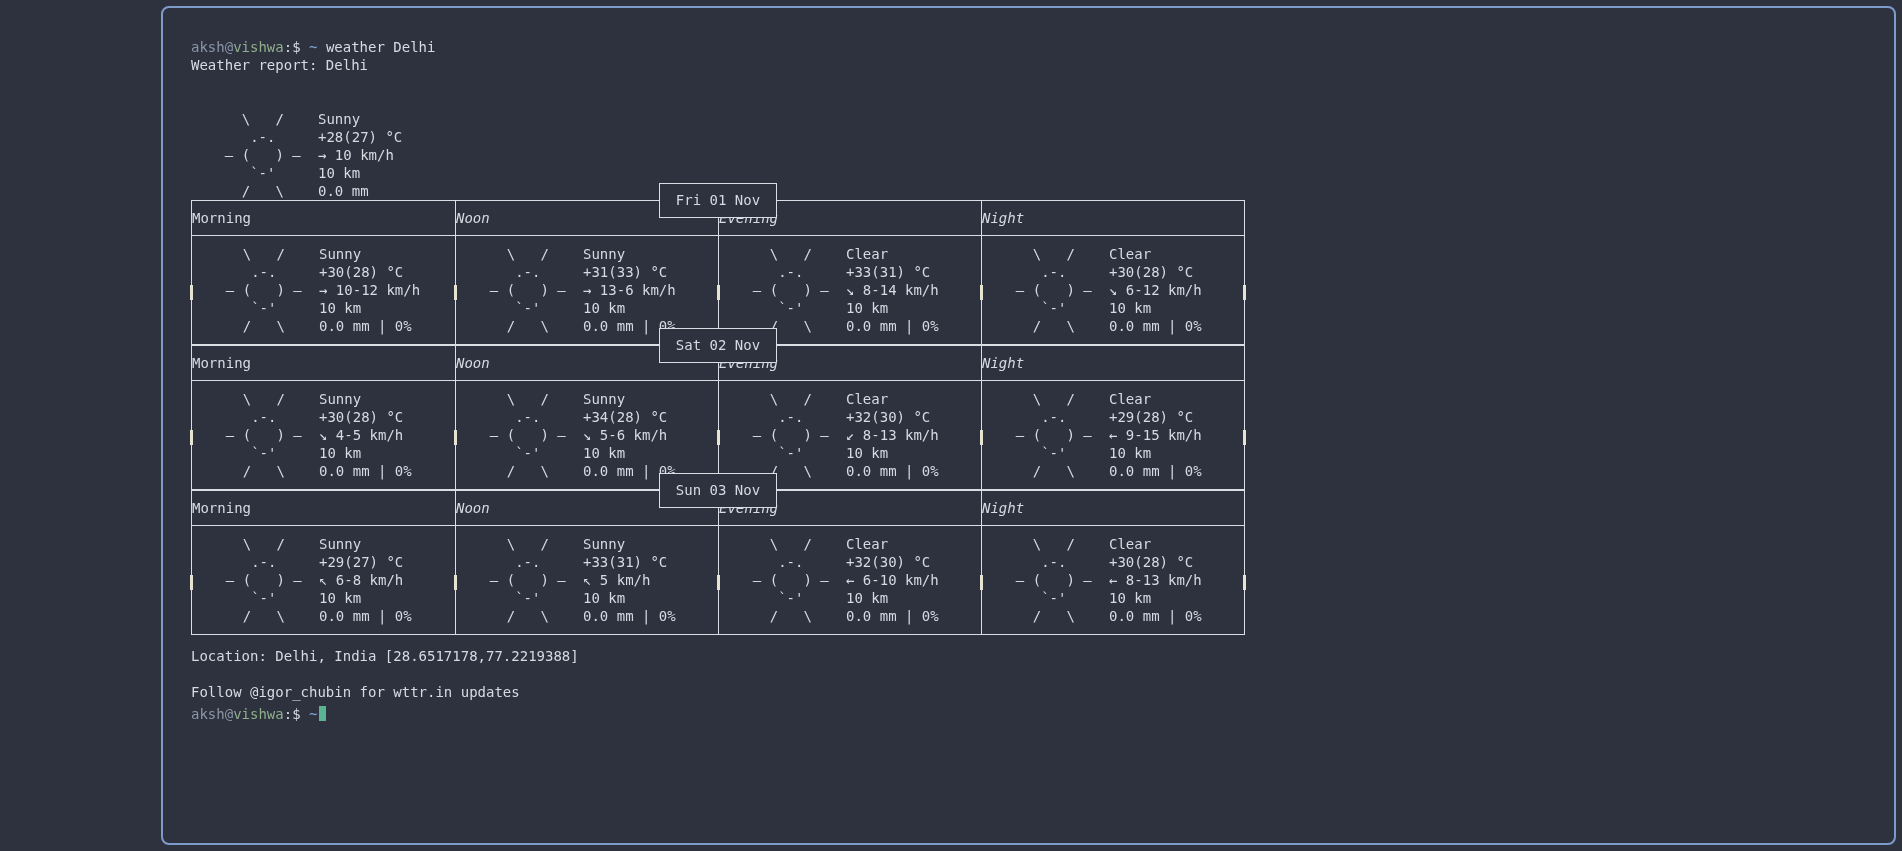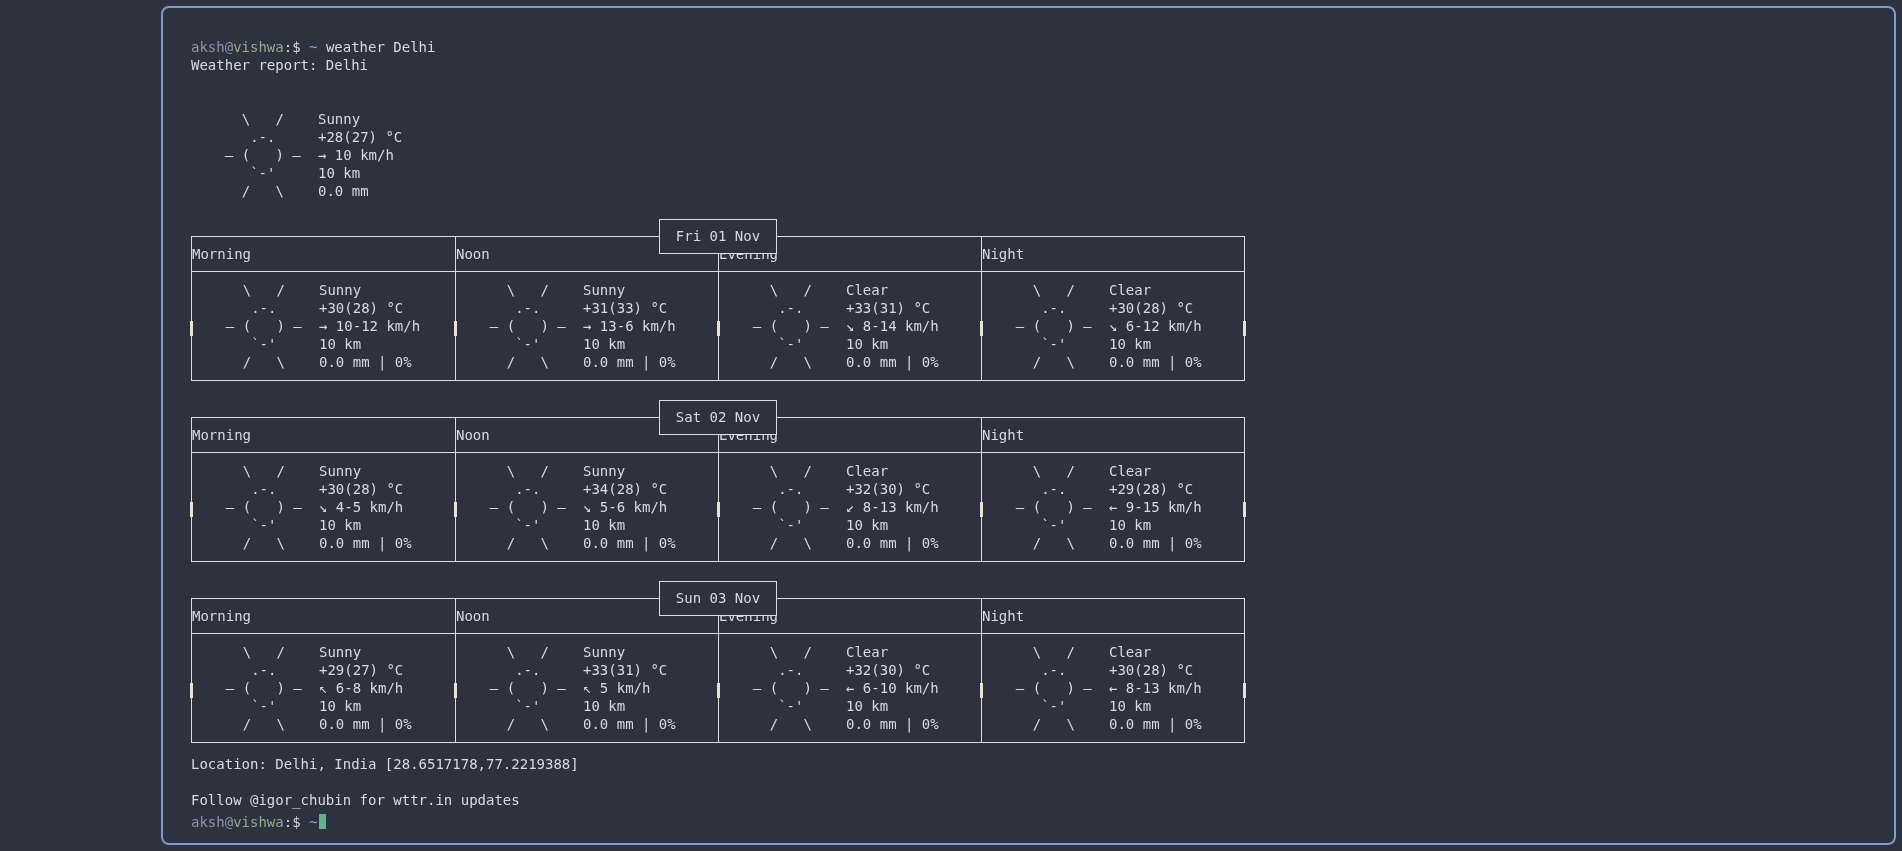--- a/index.html
+++ b/index.html
@@ -40,31 +40,31 @@
   .wx{position:relative;height:90px;}
   .wx .art{
     position:absolute;left:17px;top:0;margin:0;
     font:inherit;line-height:18px;white-space:pre;color:var(--text);
   }
   .wx .txt{position:absolute;left:127px;top:0;}
   .ln{height:18px;line-height:18px;white-space:pre;}
   .current{margin-top:18px;}
   
   .fc{
-    position:relative;width:1054px;margin-top:36px;
+    position:relative;width:1054px;
     border:1px solid var(--line);background:var(--bg);
   }
   .fhead{
     display:grid;grid-template-columns:repeat(4,1fr);
     height:35px;border-bottom:1px solid var(--line);
   }
   .hcell{
     text-align:left;line-height:35px;white-space:pre;
   }
-  .hcell + .hcell{border-left:1px solid var(--line);}
+  .hcell + .hcell{border-left:1px solid var(--line);font-style:italic;}
   .fbody{display:grid;grid-template-columns:repeat(4,1fr);}
   .bcell{position:relative;height:108px;padding-top:9px;}
   .bcell + .bcell{border-left:1px solid var(--line);}
   .bcell .wx{height:90px;}
   .daybox{
     position:absolute;top:-18px;left:50%;transform:translateX(-50%);
     width:118px;height:35px;background:var(--bg);
     border:1px solid var(--line);text-align:center;line-height:33px;
     white-space:pre;z-index:2;
   }

